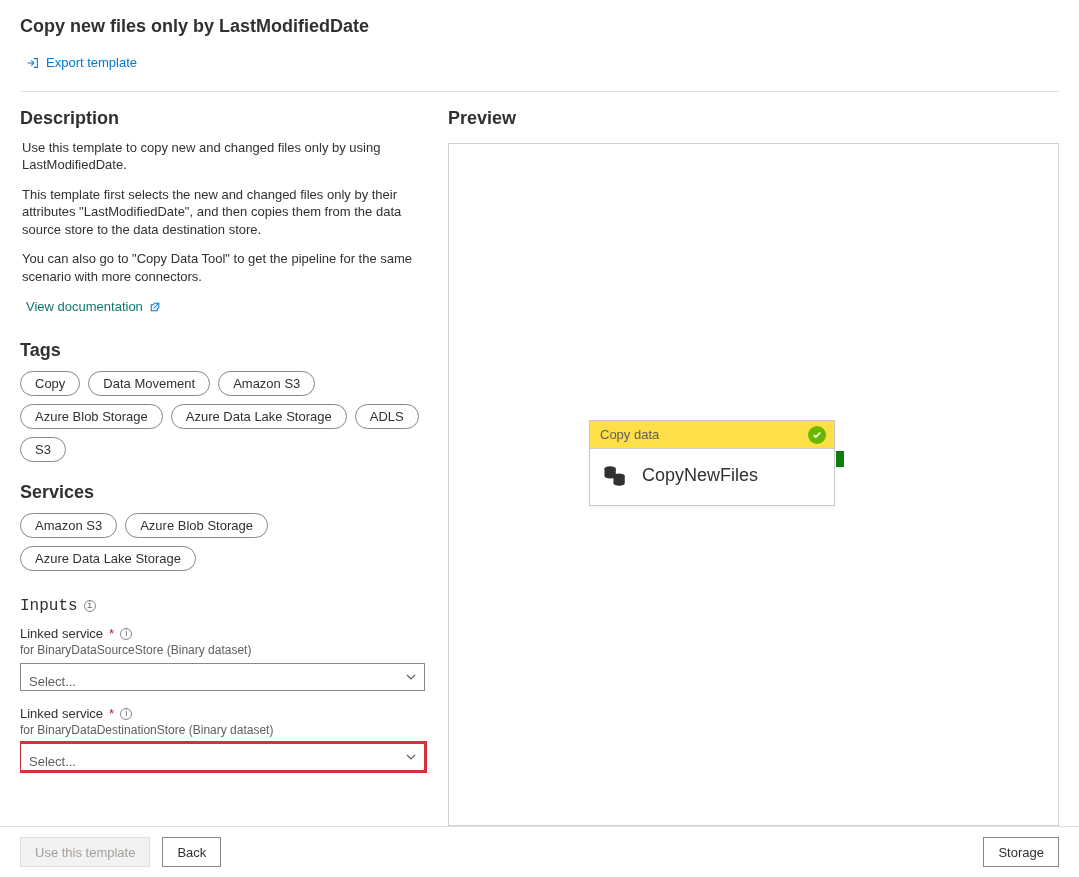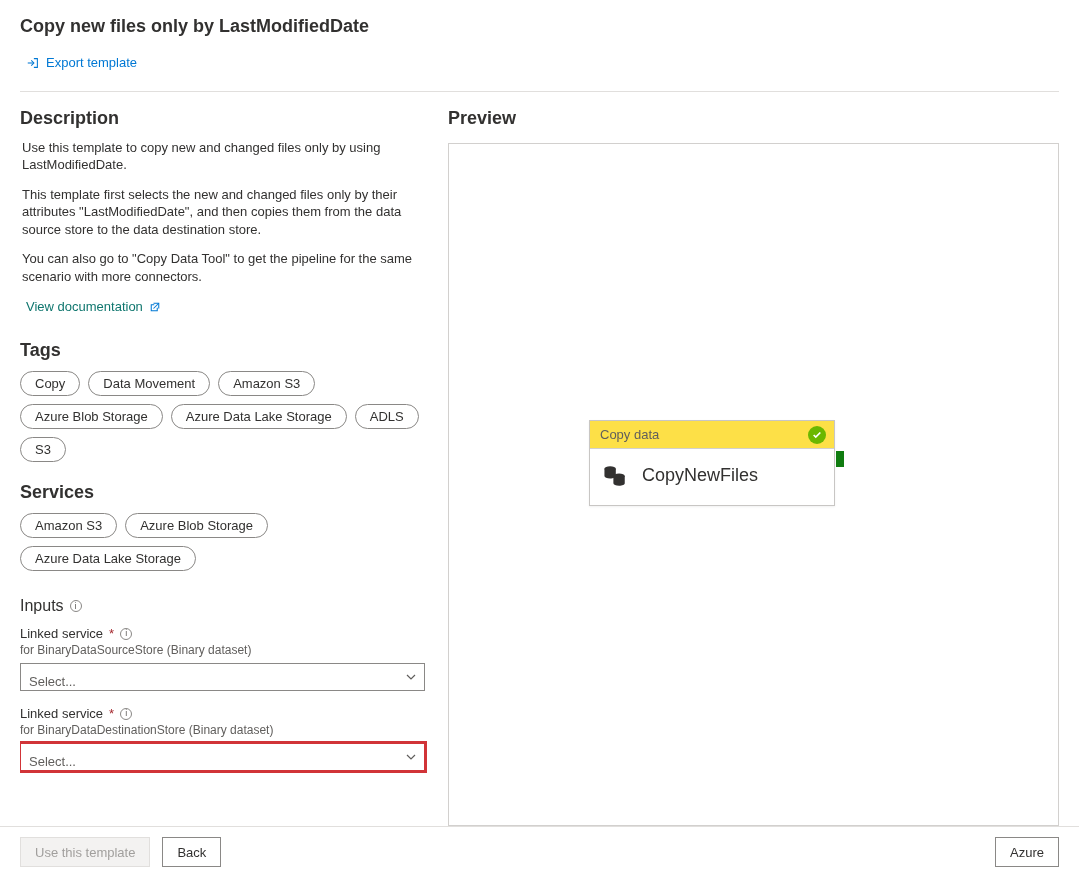--- a/index.html
+++ b/index.html
@@ -61,21 +61,21 @@
   .chip {
     border: 1px solid #8a8886;
     border-radius: 16px;
     padding: 4px 14px;
     font-size: 13px;
     color: #323130;
     background: #fff;
     cursor: pointer;
   }
 
-  .inputs-h { font-size: 16px; font-weight: 400; display: inline-flex; align-items: center; gap: 6px; margin: 18px 0 10px 0; }
+  .inputs-h { font-size: 16px; font-weight: 400; display: inline-flex; align-items: center; gap: 6px; margin: 18px 0 10px 0; font-family: Liberation Mono, monospace; }
   .info-icon {
     width: 12px; height: 12px; border: 1px solid #8a8886; border-radius: 50%;
     display: inline-flex; align-items: center; justify-content: center;
     font-size: 9px; color: #605e5c; line-height: 1;
   }
 
   .field { margin-bottom: 14px; }
   .field-label { font-size: 13px; color: #323130; display: inline-flex; align-items: center; gap: 6px; }
   .req { color: #a4262c; }
   .field-sub { font-size: 12px; color: #605e5c; margin: 2px 0 6px 0; }
@@ -294,15 +294,15 @@
     </div>
   </div>
 </div>
 
 <div class="footer">
   <div class="footer-left">
     <button class="btn disabled">Use this template</button>
     <button class="btn">Back</button>
   </div>
   <div>
-    <button class="btn">Azure</button>
+    <button class="btn">Storage</button>
   </div>
 </div>
 
 </body></html>

